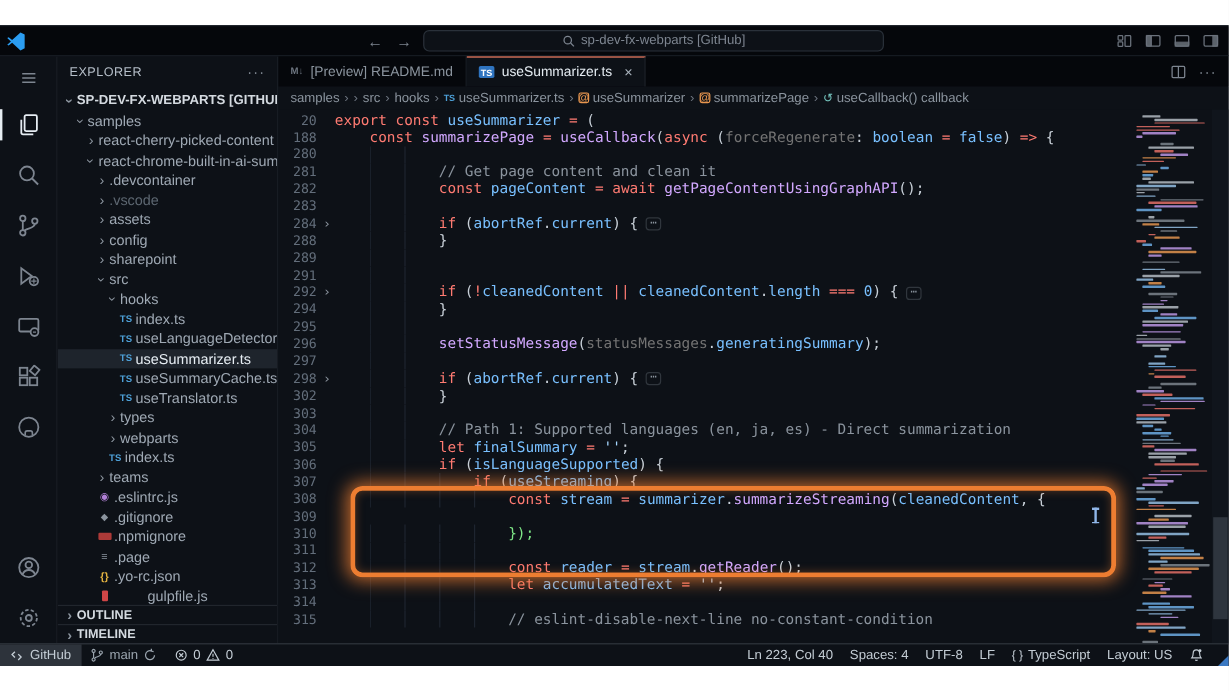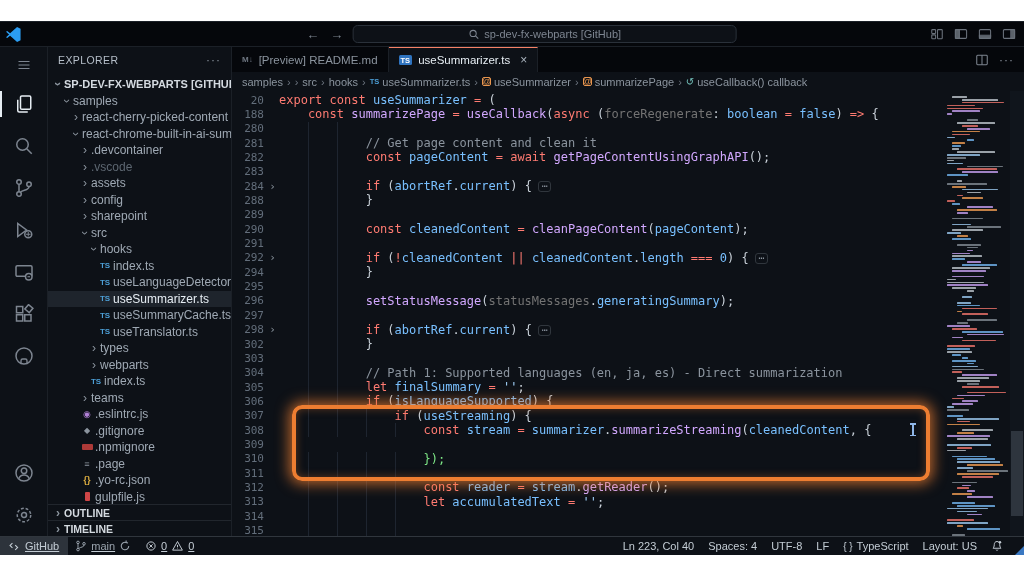--- a/index.html
+++ b/index.html
@@ -94,21 +94,21 @@
   .text-cursor::before{ top:0 } .text-cursor::after{ bottom:0 }
 
   .minimap { position:absolute; top:0; bottom:0; left:713px; width:64px; overflow:hidden; }
   .mm-bar { position:absolute; height:1.8px; opacity:.75; border-radius:.5px; }
   .vscroll { position:absolute; top:0; bottom:0; left:778px; width:14px; background:#10151c; }
   .vthumb { position:absolute; left:1px; right:1px; top:340px; height:85px; background:#2e353e; }
 
   
   .statusbar { flex:0 0 19px; background:#0d1117; border-top:1px solid #30363d; display:flex;
                align-items:center; font-size:11px; color:#c3ccd4; position:relative; }
-  .sb-left { display:flex; align-items:flex-start; height:100%;text-decoration:underline; }
+  .sb-left { display:flex; align-items:flex-start; height:100%; }
   .remote-chip { height:100%; background:#2d333b; display:flex; align-items:center; gap:5px; padding:0 9px; }
   .st-item { display:flex; align-items:center; gap:4px; padding:0 7px; height:100%; }
   .sb-right { margin-left:auto; display:flex; align-items:center; height:100%; padding-right:14px; }
   .resize-corner { position:absolute; right:0; bottom:0; width:0; height:0;
                    border-left:9px solid transparent; border-bottom:9px solid #3a78c2; }
   svg { display:block; }
 </style>
 </head>
 <body>
 
@@ -354,21 +354,21 @@
                 <span style="color:#8b949e;font-size:9px">≡</span>
               </span>
               <span>.page</span>
             </div>
             <div class="trow" style="padding-left: 31px;">
               <span class="ficon">
                 <span style="color:#e3b341;font-size:9px;font-weight:bold">{}</span>
               </span>
               <span>.yo-rc.json</span>
             </div>
-            <div class="trow" style="padding-left: 31px;">
+            <div class="trow" style="padding-left: 31px; gap: 28px;">
               <span class="ficon">
                 <span class="gulp-rect"></span>
               </span>
               <span>gulpfile.js</span>
             </div>
           </div>
         <div class="sb-section">
             <span class="chev">›</span>
             <span>OUTLINE</span>
           </div>
@@ -474,25 +474,20 @@
                 <span class="ln">288</span>
                 <span class="fd"></span>
                 <span class="ctext"><span class="ind"></span><span class="ind"></span><span class="ind"></span><span class="t-pun">}</span></span>
               </div>
               <div class="cl">
                 <span class="ln">289</span>
                 <span class="fd"></span>
                 <span class="ctext"><span class="ind"></span><span class="ind"></span><span class="ind"></span></span>
               </div>
               <div class="cl">
-                <span class="ln">290</span>
-                <span class="fd"></span>
-                <span class="ctext"><span class="ind"></span><span class="ind"></span><span class="ind"></span><span class="t-kw">const </span><span class="t-var">cleanedContent</span><span class="t-kw"> = </span><span class="t-fn">cleanPageContent</span><span class="t-pun">(</span><span class="t-var">pageContent</span><span class="t-pun">);</span></span>
-              </div>
-              <div class="cl">
                 <span class="ln">291</span>
                 <span class="fd"></span>
                 <span class="ctext"><span class="ind"></span><span class="ind"></span><span class="ind"></span></span>
               </div>
               <div class="cl">
                 <span class="ln">292</span>
                 <span class="fd">›</span>
                 <span class="ctext"><span class="ind"></span><span class="ind"></span><span class="ind"></span><span class="t-kw">if</span><span class="t-pun"> (</span><span class="t-kw">!</span><span class="t-var">cleanedContent</span><span class="t-kw"> || </span><span class="t-var">cleanedContent</span><span class="t-pun">.</span><span class="t-var">length</span><span class="t-kw"> === </span><span class="t-num">0</span><span class="t-pun">) {</span><span class="ell">⋯</span></span>
               </div>
               <div class="cl">
@@ -580,21 +575,21 @@
                 <span class="ctext"><span class="ind"></span><span class="ind"></span><span class="ind"></span><span class="ind"></span><span class="ind"></span><span class="t-kw">let </span><span class="t-var">accumulatedText</span><span class="t-kw"> = </span><span class="t-str">''</span><span class="t-pun">;</span></span>
               </div>
               <div class="cl">
                 <span class="ln">314</span>
                 <span class="fd"></span>
                 <span class="ctext"><span class="ind"></span><span class="ind"></span><span class="ind"></span><span class="ind"></span><span class="ind"></span></span>
               </div>
               <div class="cl">
                 <span class="ln">315</span>
                 <span class="fd"></span>
-                <span class="ctext"><span class="ind"></span><span class="ind"></span><span class="ind"></span><span class="ind"></span><span class="ind"></span></span>
+                <span class="ctext"><span class="ind"></span><span class="ind"></span><span class="ind"></span><span class="ind"></span><span class="ind"></span><span class="t-com">// eslint-disable-next-line no-constant-condition</span></span>
               </div>
             </div>
           <div class="annotation-box"></div>
           <div class="text-cursor"></div>
           <div class="minimap" id="minimap">
               <div class="mm-bar" style="top: 4.9px; left: 7px; width: 14.6512px; background: rgb(201, 209, 217);"></div>
               <div class="mm-bar" style="top: 7.8px; left: 17px; width: 36.4423px; background: rgb(201, 209, 217);"></div>
               <div class="mm-bar" style="top: 10.7px; left: 17px; width: 41.9092px; background: rgb(255, 123, 114);"></div>
               <div class="mm-bar" style="top: 13.6px; left: 2px; width: 28.2795px; background: rgb(255, 123, 114);"></div>
               <div class="mm-bar" style="top: 16.5px; left: 2px; width: 35.6512px; background: rgb(255, 123, 114);"></div>

